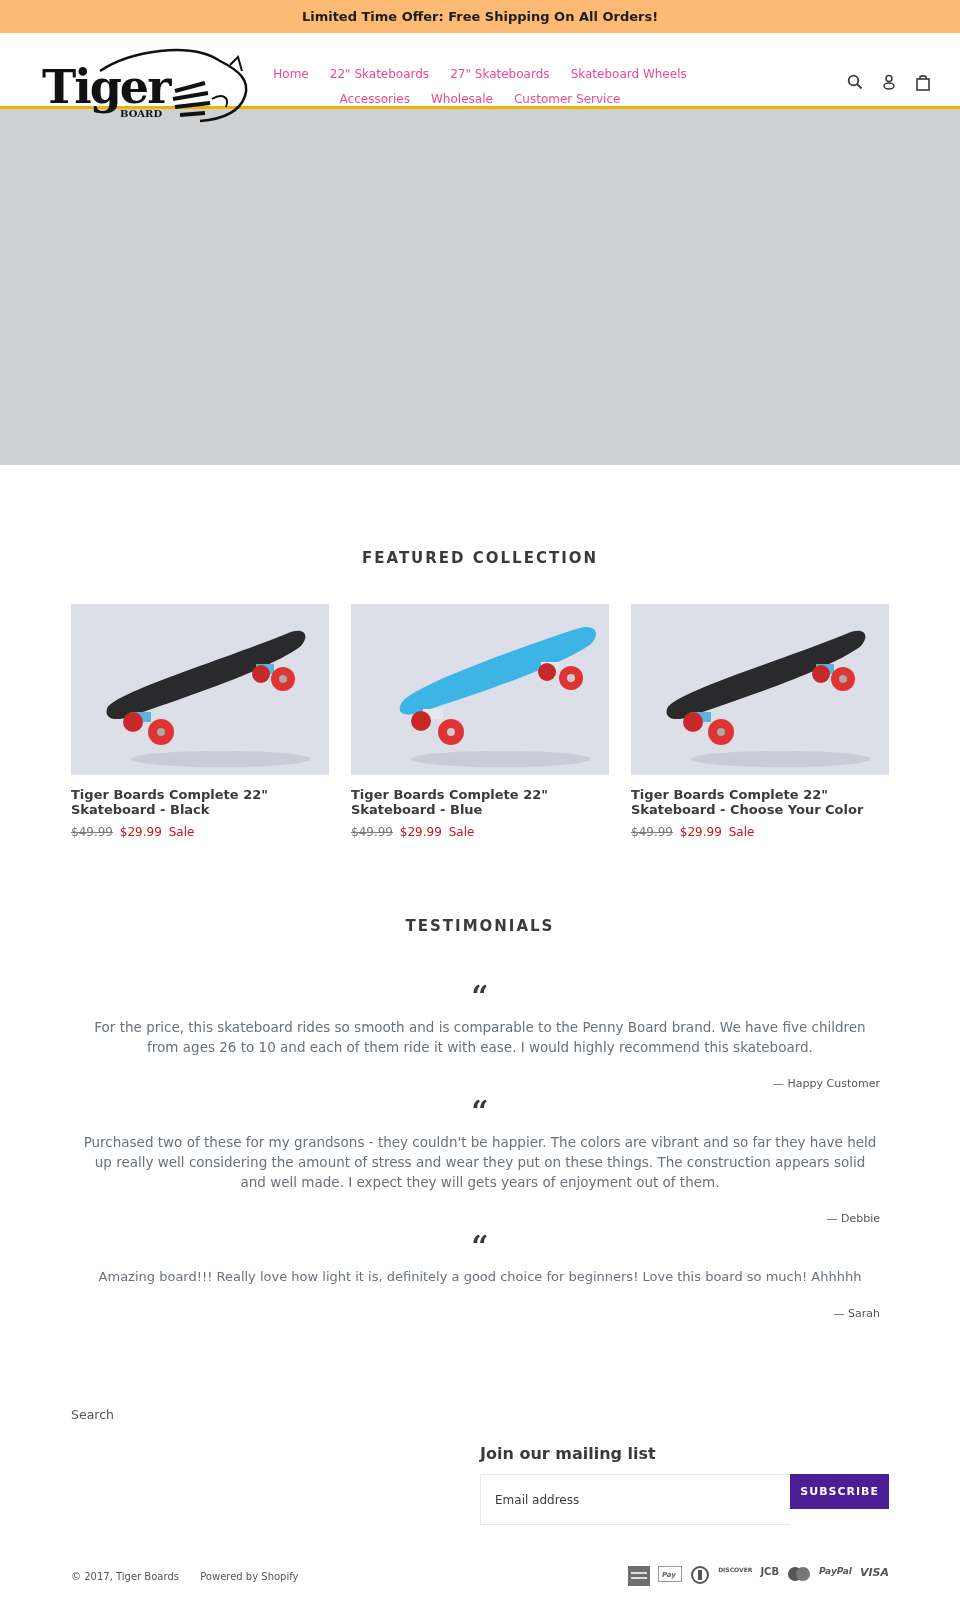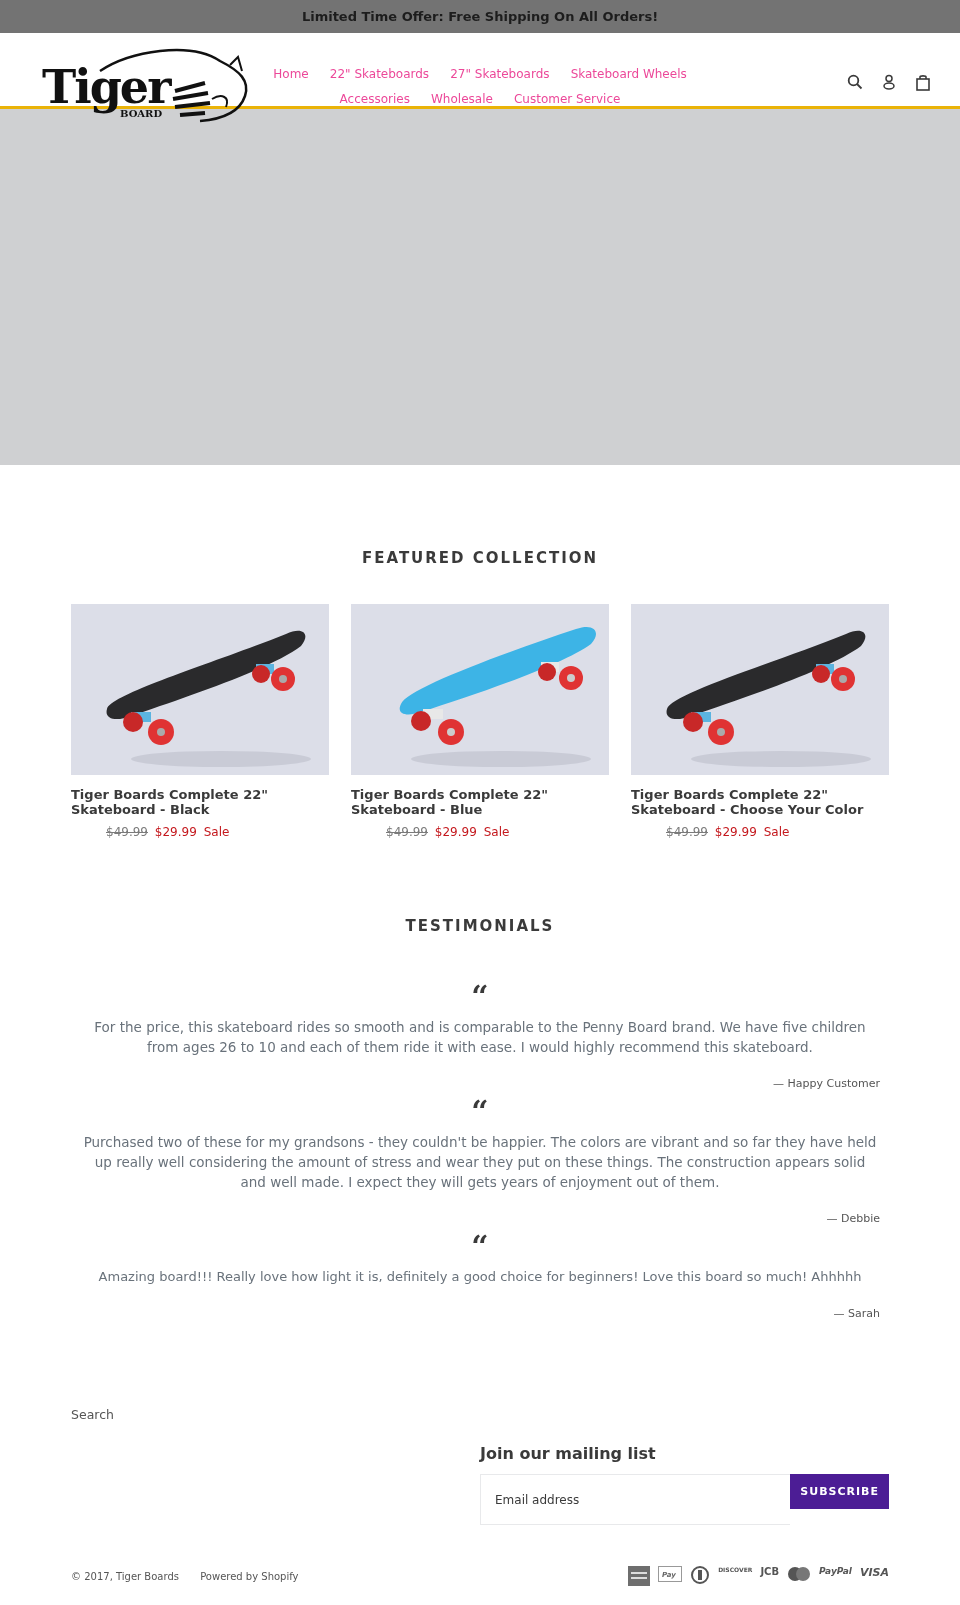--- a/index.html
+++ b/index.html
@@ -1,20 +1,20 @@
 <!DOCTYPE html>
 <html><head>
   <meta charset="utf-8">
   <style>
     * { box-sizing: border-box; margin: 0; padding: 0; }
     html, body { width: 960px; background: #ffffff; }
     body { font-family: "DejaVu Sans", sans-serif; color: #3a3a3a; }
 
     .announcement {
-      height: 33px; background: #737373; display: flex; align-items: center; justify-content: center;
+      height: 33px; background: #fdba74; display: flex; align-items: center; justify-content: center;
       font-family: "DejaVu Sans", sans-serif; font-size: 13px; font-weight: bold; color: #1d1d1d;
     }
 
     .header { height: 76px; position: relative; border-bottom: 3px solid #eab308; }
     .logo { position: absolute; left: 40px; top: 8px; width: 214px; height: 86px; }
     .nav { position: absolute; left: 265px; width: 430px; top: 28px; text-align: center; line-height: 23px; }
     .nav a {
       display: inline-block; margin: 0 8px; font-family: "DejaVu Sans", sans-serif; font-size: 12px;
       color: #ec4899; text-decoration: none; cursor: pointer;
     }
@@ -29,21 +29,21 @@
     }
     .featured { padding-top: 84px; }
     .products { display: flex; gap: 22px; margin: 37px auto 0; width: 818px; }
     .product { width: 258px; cursor: pointer; }
     .product-img { width: 258px; height: 171px; background: #dbdde6; position: relative; overflow: hidden; }
     .product-title {
       margin-top: 12px; font-family: "DejaVu Sans", sans-serif; font-weight: bold; font-size: 13px;
       line-height: 15px; color: #3a3a3a;
     }
     .price { margin-top: 8px; font-size: 12px; font-family: "DejaVu Sans", sans-serif; }
-    .price .old { color: #7a7a7a; text-decoration: line-through; margin-right: 3px; margin-left: 35px; }
+    .price .old { color: #7a7a7a; text-decoration: line-through; margin-right: 3px; }
     .price .new { color: #c4181d; font-weight: normal; margin-right: 3px; }
     .price .sale { color: #c4181d; }
 
     .testimonials { padding-top: 78px; }
     .testimonial { text-align: center; width: 800px; margin: 0 auto; }
     .quote-mark { font-family: "DejaVu Serif", serif; font-weight: bold; font-size: 30px; color: #3a3a3a; height: 22px; line-height: 32px; }
     .quote-text {
       margin-top: 14px; font-family: "DejaVu Sans", sans-serif; font-size: 13.5px; line-height: 20px; color: #69727b;
     }
     .quote-author { margin-top: 20px; font-size: 11px; color: #555555; text-align: right; }

